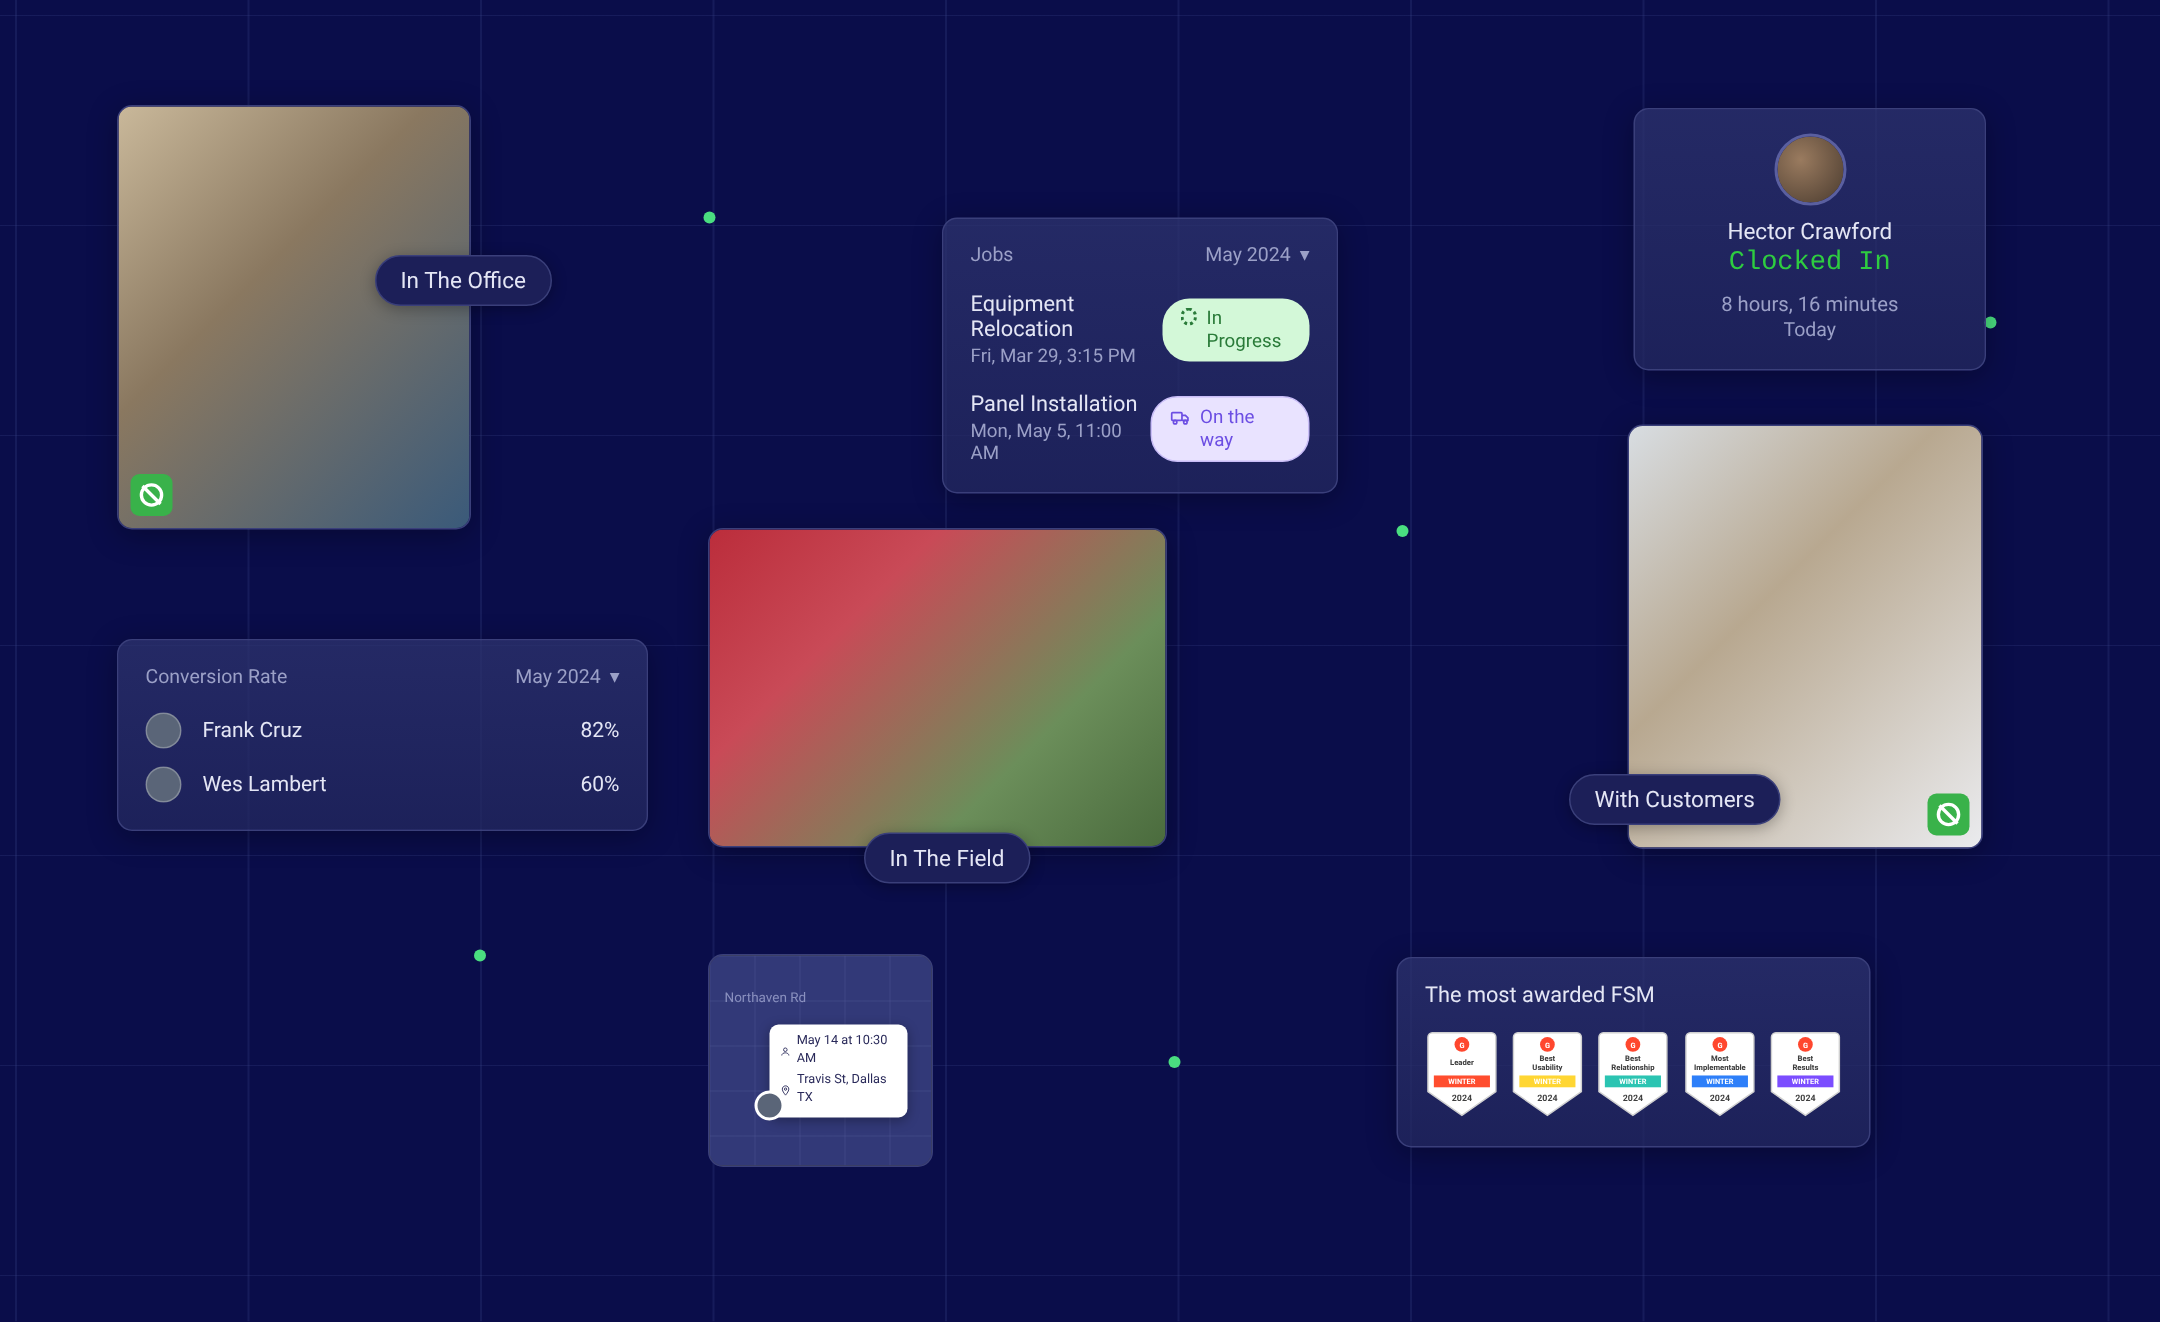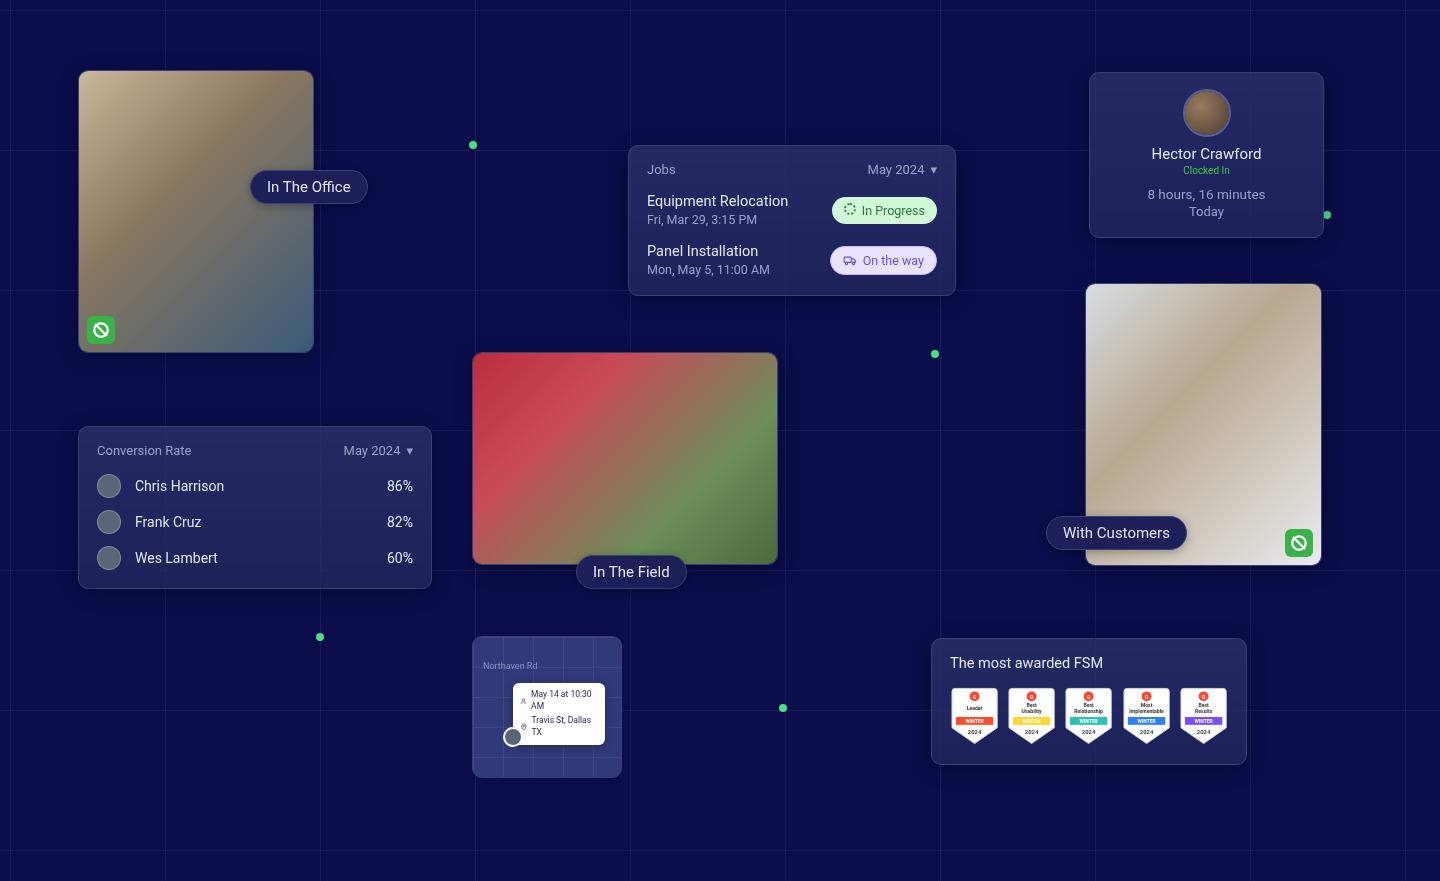--- a/index.html
+++ b/index.html
@@ -69,36 +69,36 @@
     white-space:nowrap;
     box-shadow:0 2px 10px rgba(0,0,0,.3);
   }
   .logo-badge{
     position:absolute;width:28px;height:28px;background:#39b24a;border-radius:6px;
     display:flex;align-items:center;justify-content:center;
   }
   .logo-badge svg{width:18px;height:18px;}
 
   
-  .jobs-card{left:628px;top:145px;width:328px;padding:16px 18px 18px;}
+  .jobs-card{left:628px;top:145px;width:264px;padding:16px 18px 18px;}
   .job-row{display:flex;justify-content:space-between;align-items:center;margin-top:16px;}
   .job-row:first-of-type{margin-top:14px;}
   .job-title{font-size:14.5px;color:var(--text);}
   .job-sub{font-size:12.5px;color:var(--muted);margin-top:2px;}
   .status-pill{border-radius:18px;padding:6px 12px;font-size:12.5px;display:flex;gap:6px;}
   .status-progress{background:var(--green-light);color:var(--green-text);}
   .status-onway{background:var(--purple-light);color:var(--purple-text);border:1px solid #c9bdf7;}
   .spinner{width:12px;height:12px;border:2px dotted var(--green-text);border-radius:50%;}
   .delivery-icon{width:14px;height:14px;}
 
   
   .clock-card{left:1089px;top:72px;width:235px;padding:16px 14px 18px;text-align:center;}
   .avatar-big{width:48px;height:48px;border-radius:50%;border:2px solid #5a5fa0;margin:0 auto 8px;background:#4a5568;overflow:hidden;}
   .clock-name{font-size:15px;color:var(--text);}
-  .clock-status{font-size:10px;color:var(--green);margin-top:2px;}
+  .clock-status{font-size:18px;color:var(--green);margin-top:2px;font-family:Liberation Mono, monospace;}
   .clock-hours{font-size:13.5px;color:var(--muted);margin-top:10px;}
   .clock-today{font-size:13px;color:var(--muted);margin-top:2px;}
 
   
   .conv-card{left:78px;top:426px;width:354px;padding:16px 18px 18px;}
   .conv-row{display:flex;align-items:center;margin-top:12px;}
   .conv-row:first-of-type{margin-top:16px;}
   .avatar-sm{width:24px;height:24px;border-radius:50%;background:#5a6578;margin-right:14px;border:1px solid rgba(255,255,255,.25);}
   .conv-name{font-size:14px;color:var(--text);flex:1;}
   .conv-val{font-size:14px;color:var(--text);}
@@ -203,25 +203,20 @@
 </div>
 
 <div class="panel conv-card">
   <div class="panel-header">
     <span>Conversion Rate</span>
     <span>
       <span>May 2024</span><span class="chev">▾</span>
     </span>
   </div>
   <div id="conv-rows">
-      <div class="conv-row">
-    <div class="avatar-sm"></div>
-    <div class="conv-name">Chris Harrison</div>
-    <div class="conv-val">86%</div>
-      </div>
       <div class="conv-row">
     <div class="avatar-sm"></div>
     <div class="conv-name">Frank Cruz</div>
     <div class="conv-val">82%</div>
       </div>
       <div class="conv-row">
     <div class="avatar-sm"></div>
     <div class="conv-name">Wes Lambert</div>
     <div class="conv-val">60%</div>
       </div>

